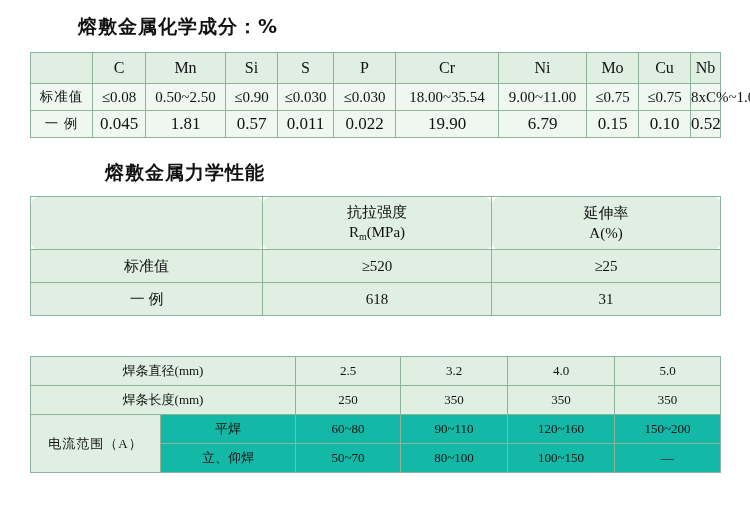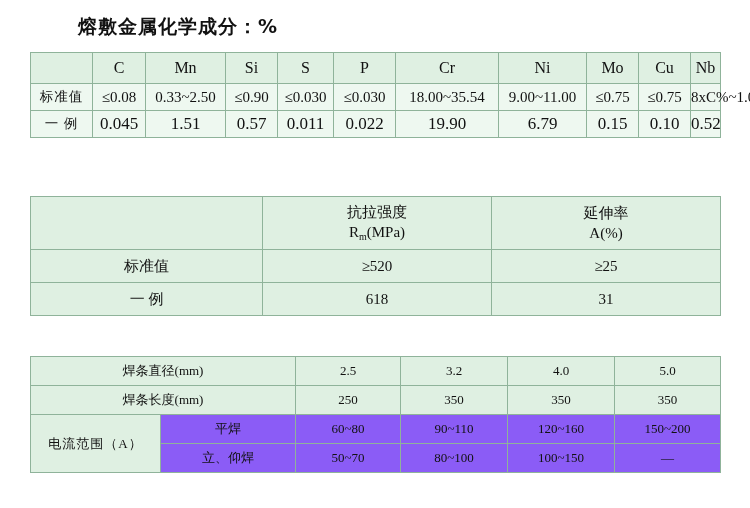--- a/index.html
+++ b/index.html
@@ -68,37 +68,37 @@
     position: absolute;
     left: 30px;
     top: 196px;
     width: 690px;
   }
   .tbl-mech td {
     background: #dff0e2;
     font-size: 15px;
     height: 32px;
   }
-  .tbl-mech tr.head td { height: 52px; }
+  .tbl-mech tr.head td { height: 52px; border-radius: 8px; }
   .tbl-mech .two-line { line-height: 1.35; }
   .tbl-mech sub { font-size: 10px; vertical-align: -3px; }
 
   
   .tbl-spec {
     position: absolute;
     left: 30px;
     top: 356px;
     width: 690px;
   }
   .tbl-spec td {
     background: #dff0e2;
     font-size: 13px;
     height: 28px;
   }
-  .tbl-spec td.sub-cell { background: #8b5cf6; }
+  .tbl-spec td.sub-cell { background: #14b8a6; }
   .tbl-spec td.label-cell { letter-spacing: 1px; }
   .sup { font-size: 11px; vertical-align: super; }
 </style>
 </head>
 <body>
 
 <div class="page">
 
   <div class="section-title title-1">熔敷金属化学成分：%</div>
 
@@ -126,46 +126,47 @@
       <td>P</td>
       <td>Cr</td>
       <td>Ni</td>
       <td>Mo</td>
       <td>Cu</td>
       <td>Nb</td>
     </tr>
     <tr class="row">
       <td class="lbl">标准值</td>
       <td class="small">≤0.08</td>
-      <td class="small">0.33~2.50</td>
+      <td class="small">0.50~2.50</td>
       <td class="small">≤0.90</td>
       <td class="small">≤0.030</td>
       <td class="small">≤0.030</td>
       <td class="small">18.00~35.54</td>
       <td class="small">9.00~11.00</td>
       <td class="small">≤0.75</td>
       <td class="small">≤0.75</td>
       <td class="small">8xC%~1.00</td>
     </tr>
     <tr class="row">
       <td class="lbl">一 例</td>
       <td>0.045</td>
-      <td>1.51</td>
+      <td>1.81</td>
       <td>0.57</td>
       <td>0.011</td>
       <td>0.022</td>
       <td>19.90</td>
       <td>6.79</td>
       <td>0.15</td>
       <td>0.10</td>
       <td>0.52</td>
     </tr>
   </tbody>
     </table>
 
+  <div class="section-title title-2">熔敷金属力学性能</div>
 
   <table class="tbl-mech">
     <colgroup>
       <col style="width:232px">
         <col style="width:229px">
         <col style="width:229px">
     </colgroup>
     <tbody>
         <tr class="head">
       <td></td>

